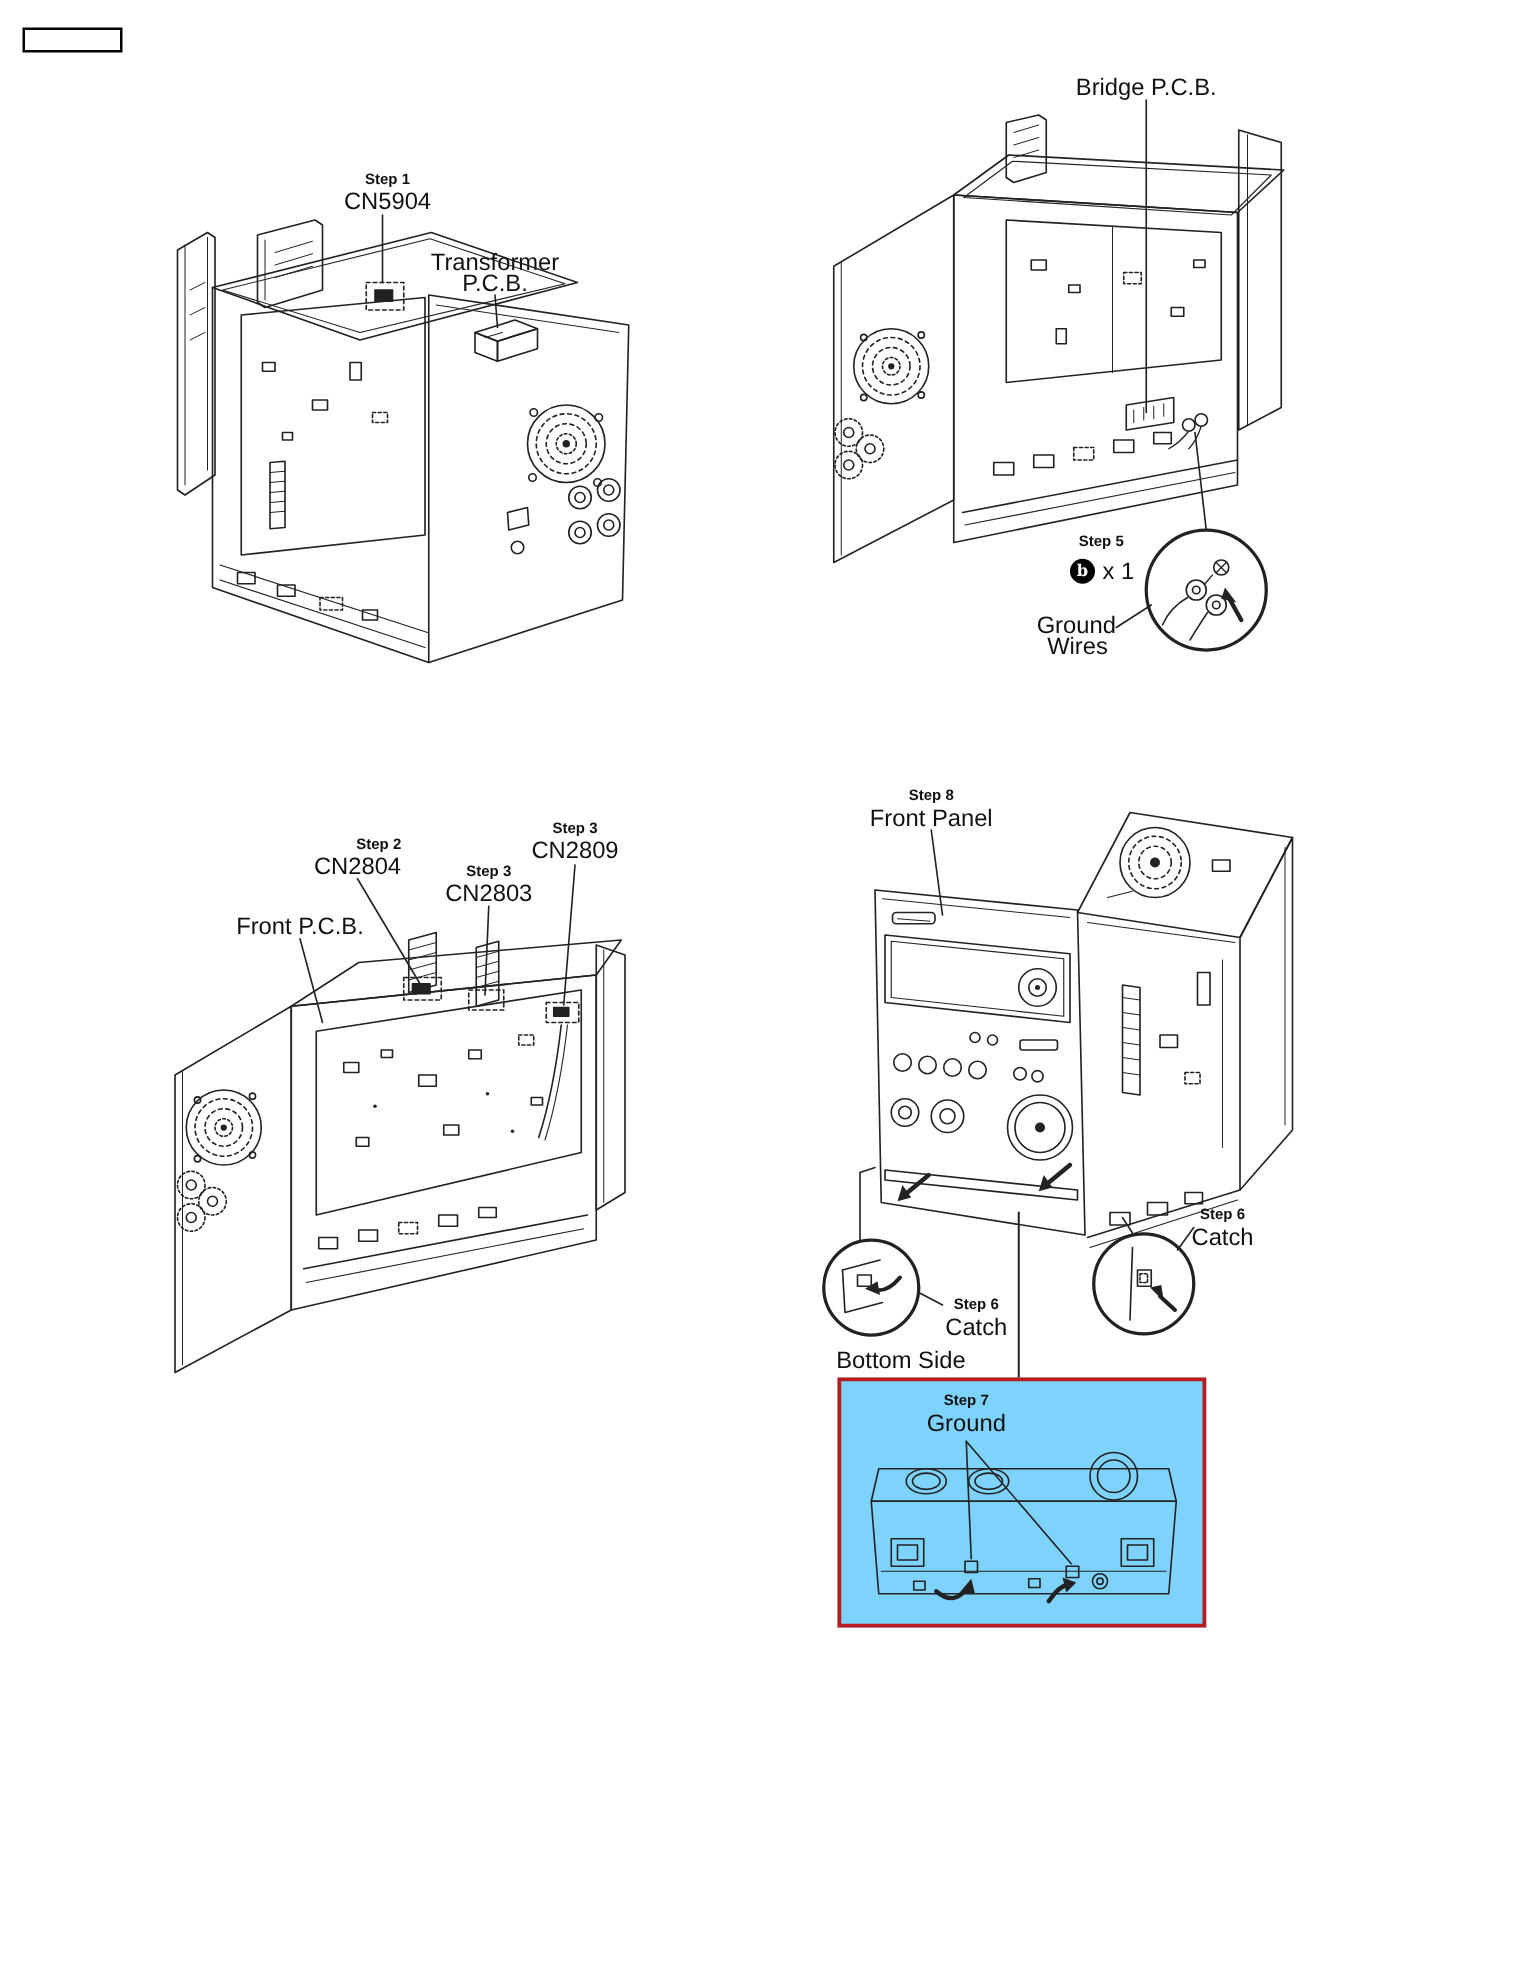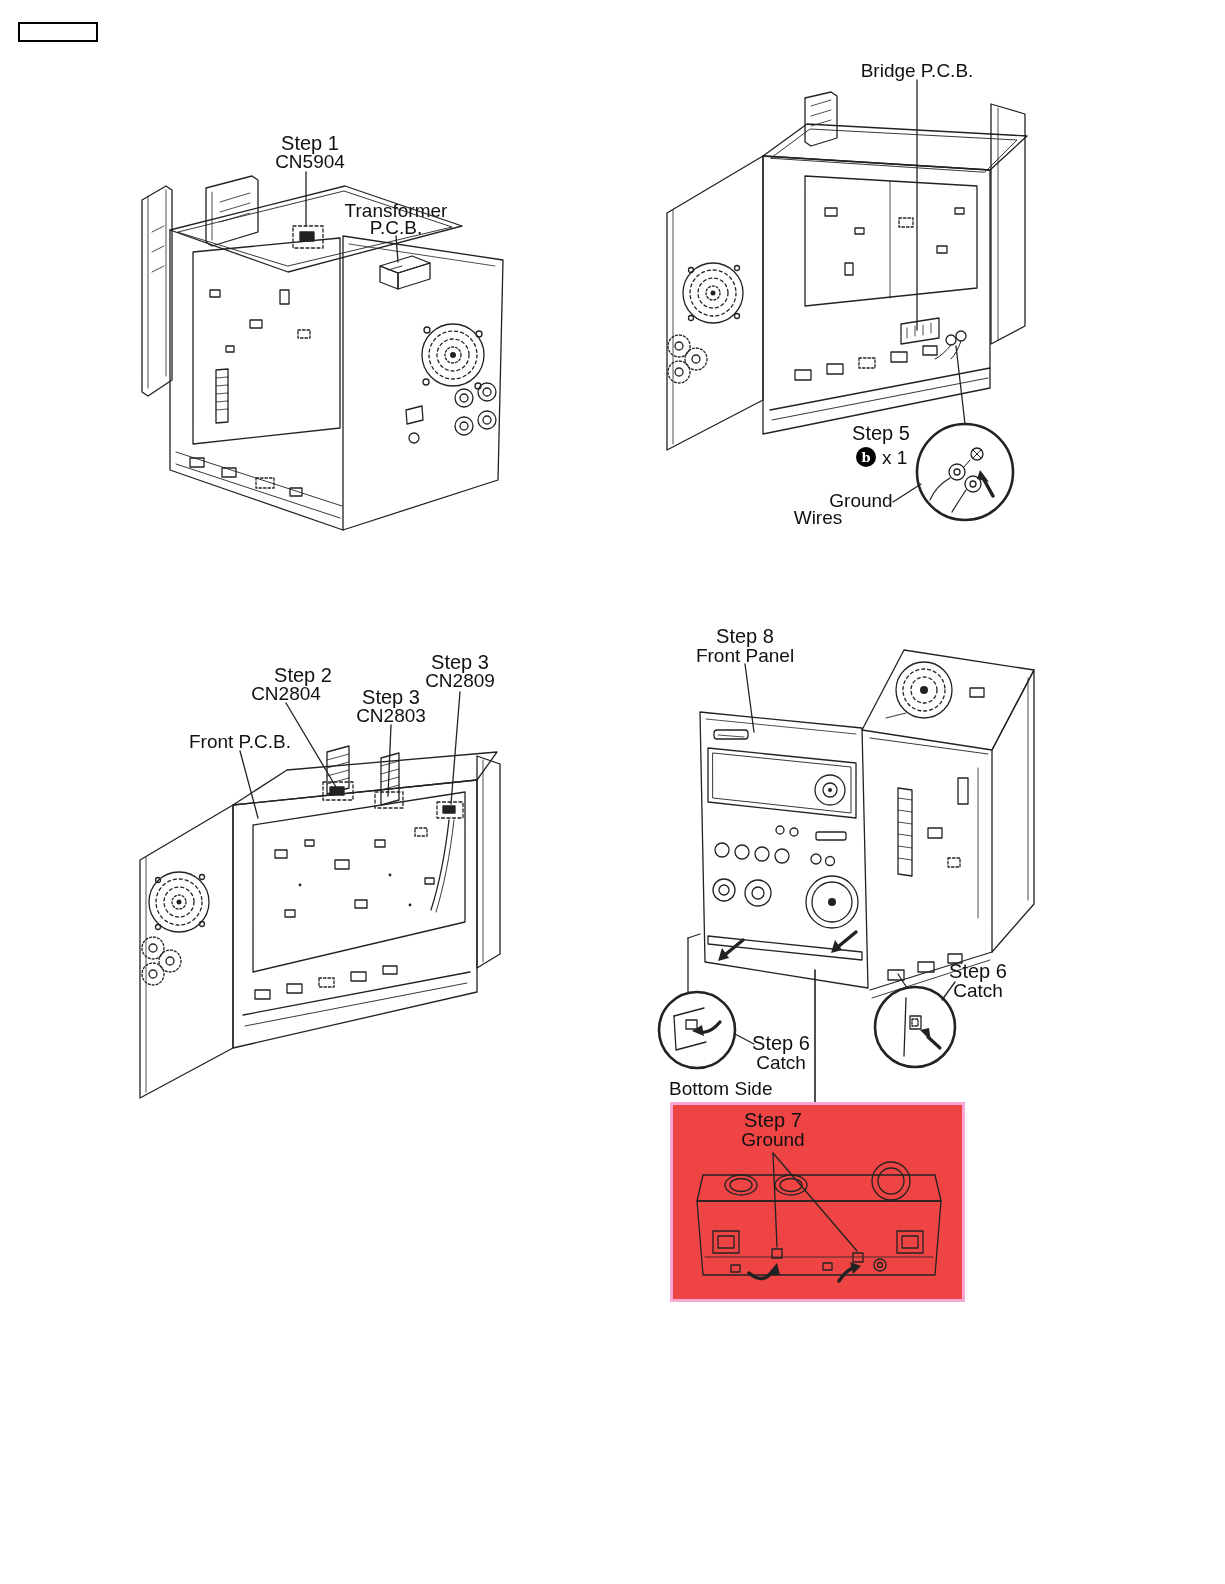--- a/index.html
+++ b/index.html
@@ -1,24 +1,24 @@
 <!DOCTYPE html>
 <html><head>
 <meta charset="utf-8">
 <style>
   *{margin:0;padding:0;box-sizing:border-box}
   html,body{background:#fff}
   body{width:1225px;height:1584px;position:relative;font-family:"Liberation Sans","DejaVu Sans",sans-serif;color:#111}
   .page{position:absolute;inset:0;background:#fff;overflow:hidden}
   .fig-svg{position:absolute;overflow:visible}
   .lbl{position:absolute;font-size:19px;line-height:18px;text-align:center;transform:translateX(-50%);white-space:nowrap;color:#111}
-  .lbl-b{font-weight:400;font-size:20px}
+  .lbl-b{font-weight:700;font-size:12px}
   .lbl.left{transform:none;text-align:right}
   .corner-box{position:absolute;border:2px solid #000;background:#fff}
-  .inset{position:absolute;border:3px solid #f9a8d4;background:#ef4444}
+  .inset{position:absolute;border:3px solid #b91c1c;background:#7dd3fc}
   .inset svg{position:absolute;left:0;top:0;overflow:visible}
   .screw-badge{position:absolute;width:20px;height:20px;border-radius:50%;background:#000;color:#fff;
     display:flex;align-items:center;justify-content:center;font-weight:bold;font-size:13px;
     font-family:"DejaVu Serif","Liberation Serif",serif}
 </style>
 </head>
 <body>
 
 <div class="page">
 
@@ -122,21 +122,21 @@
     </g>
   </svg>
 
   <div class="lbl" style="left:917px;top:62px">Bridge P.C.B.</div>
   <div class="lbl lbl-b" style="left:881px;top:424px">Step 5</div>
   <div class="screw-badge" style="left:856px;top:447px">
     <span>b</span>
   </div>
   <div class="lbl left" style="left:882px;top:449px">x 1</div>
   <div class="lbl" style="left:861px;top:492px">Ground</div>
-  <div class="lbl" style="left:818px;top:509px">Wires</div>
+  <div class="lbl" style="left:862px;top:509px">Wires</div>
 
   <svg class="fig-svg" style="left:655px;top:78px" width="380" height="482" viewBox="0 0 380 482">
     <g stroke="#222" stroke-width="1.3" fill="none" stroke-linejoin="round" stroke-linecap="round">
 
       <path d="M262,2 L262,252"></path>
 
       <g>
         <path d="M12,135 L108,78 L108,322 L12,372 Z"></path>
         <path d="M18,132 L18,366" stroke-width="0.8"></path>
       </g>

